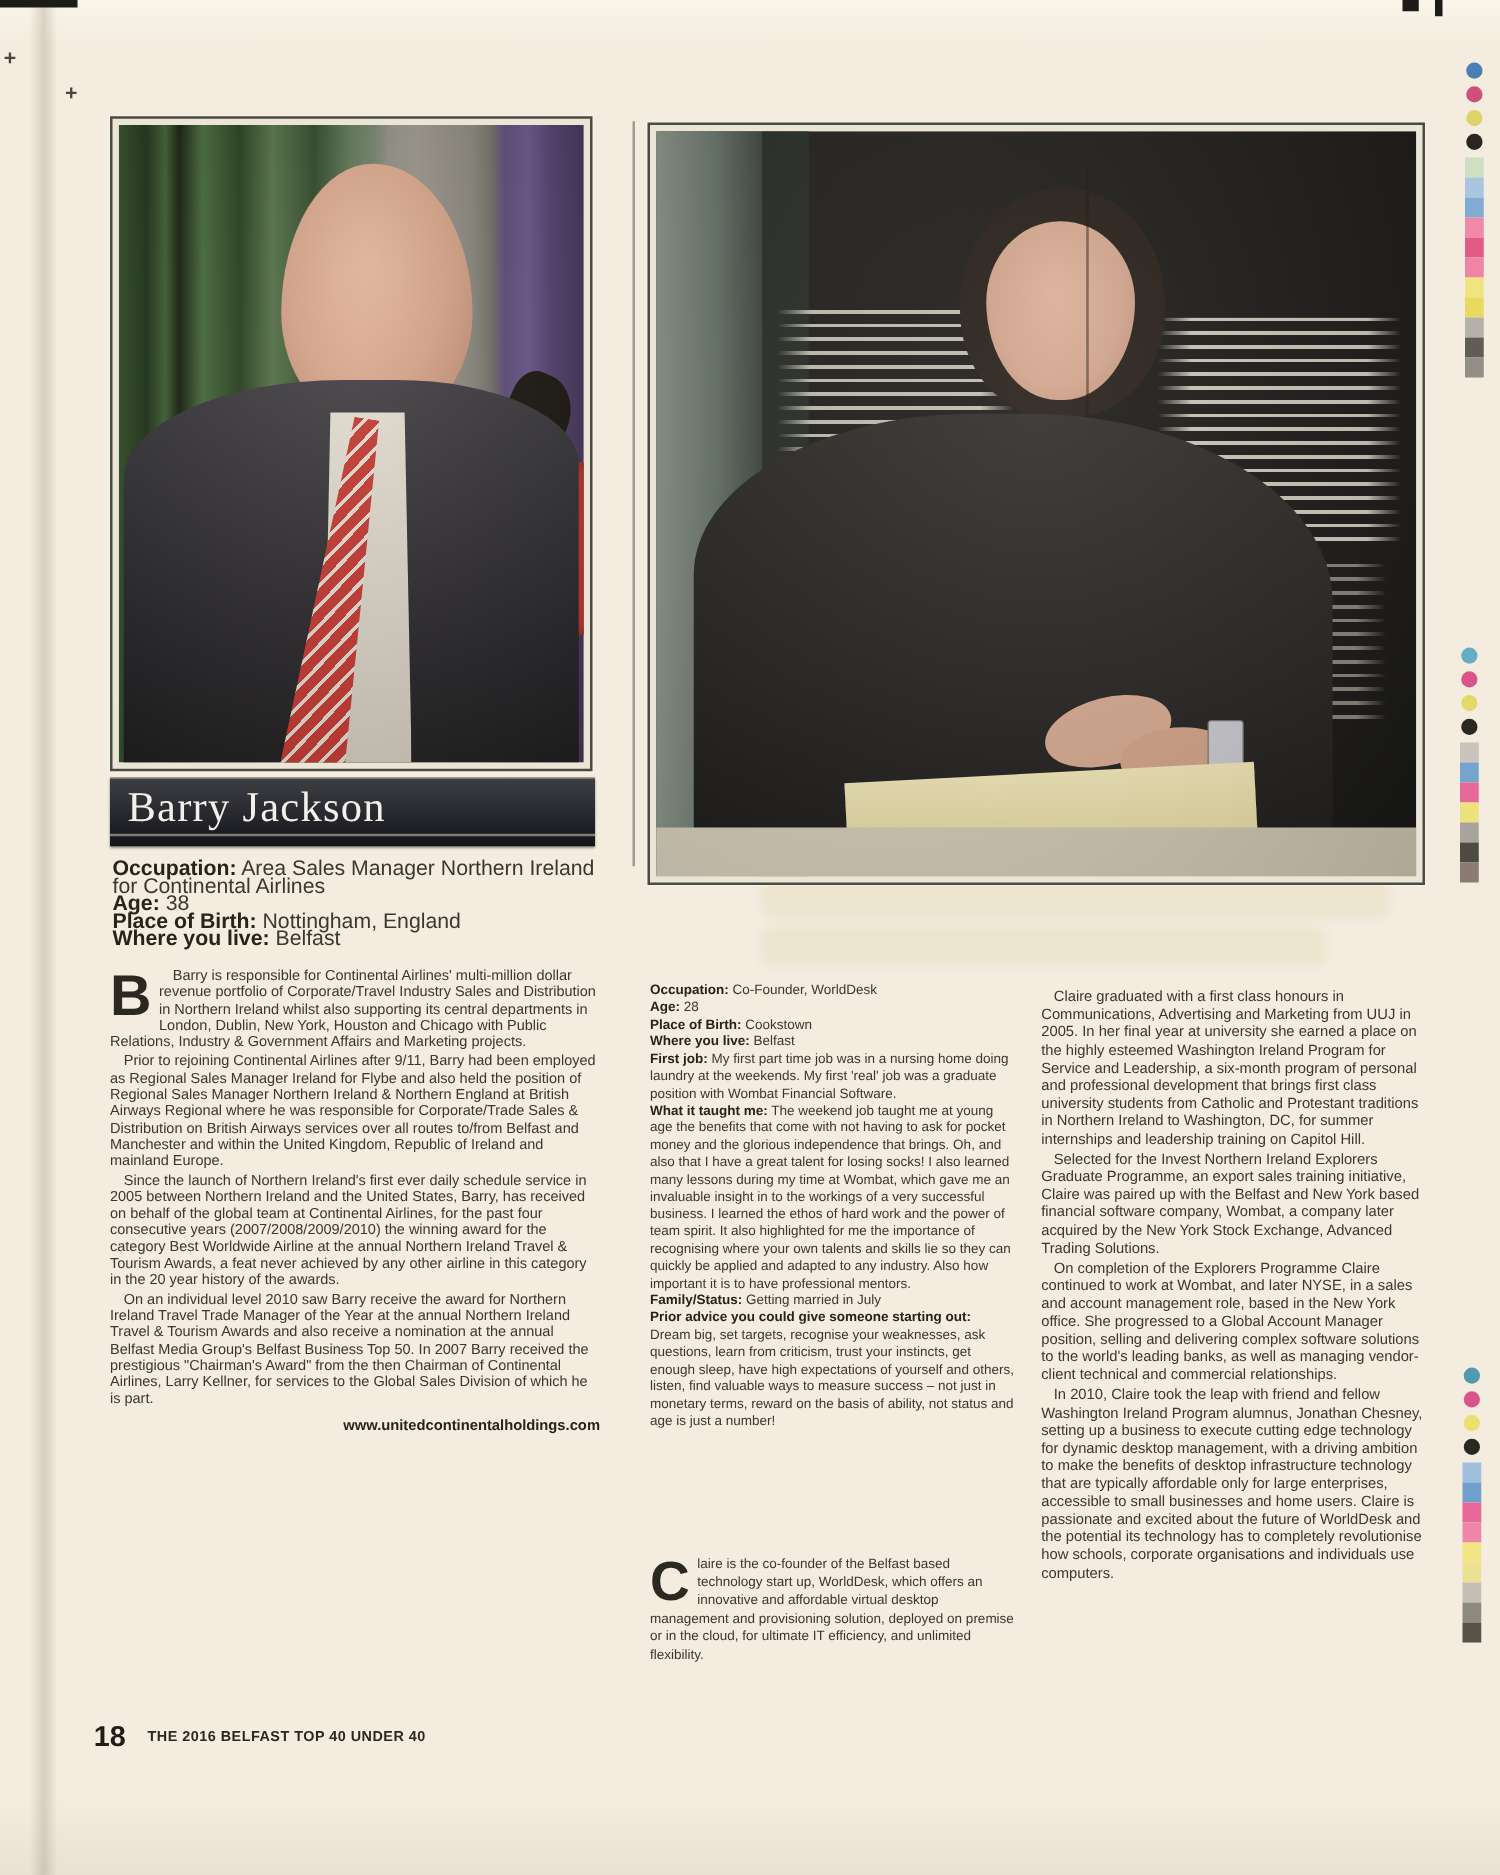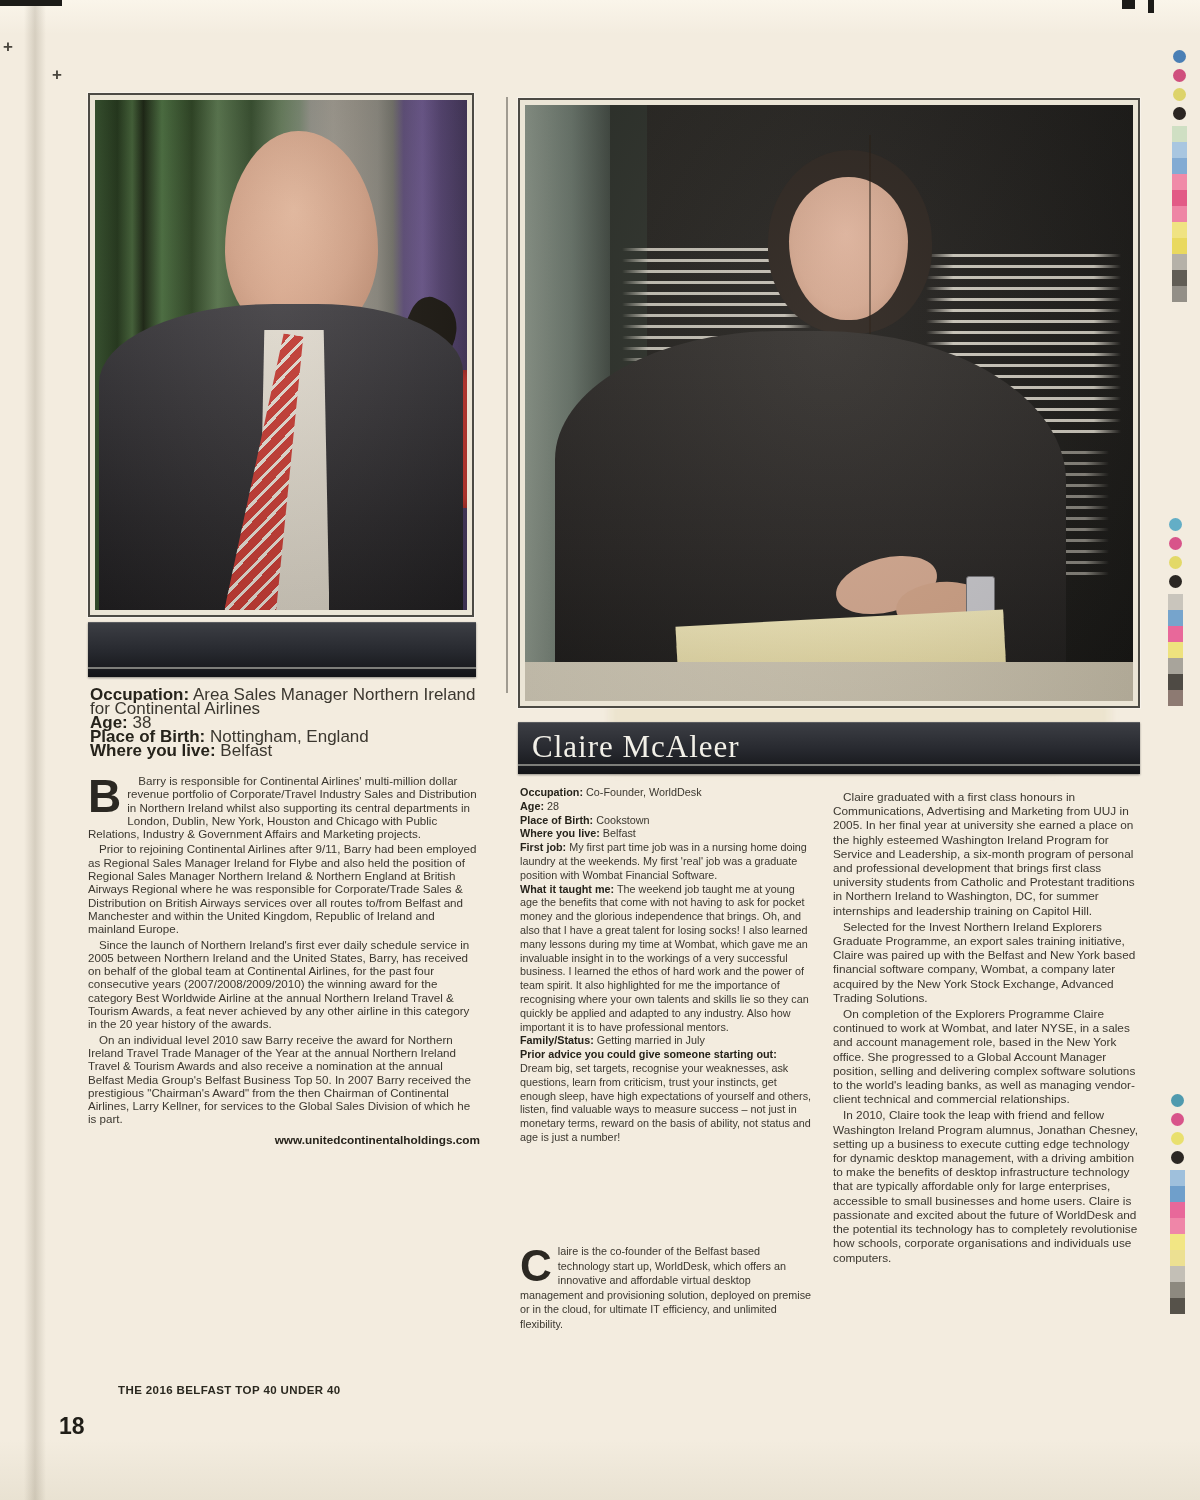--- a/index.html
+++ b/index.html
@@ -142,43 +142,40 @@
       <div class="layer c-hand1"></div>
       <div class="layer c-hand2"></div>
       <div class="layer c-watch"></div>
       <div class="layer c-notebook"></div>
       <div class="layer c-desk"></div>
       <div class="layer haze"></div>
     </div>
   </div>
 
   <div class="banner" style="left:88px;top:622px;width:388px;height:54px;">
+    <div class="bname" style="top:5px;font-size:34px;">Barry Jackson</div>
     <div class="rule"></div>
   </div>
 
   <div class="facts" style="left:90px;top:688px;width:390px;">
     <p><b>Occupation:</b><span> Area Sales Manager Northern Ireland for Continental Airlines</span></p>
     <p><b>Age:</b><span> 38</span></p>
     <p><b>Place of Birth:</b><span> Nottingham, England</span></p>
     <p><b>Where you live:</b><span> Belfast</span></p>
   </div>
 
   <div class="bio" style="left:88px;top:772px;width:392px;">
     <p><span class="dropcap">B</span></p>
     <p class="ind">Barry is responsible for Continental Airlines' multi-million dollar revenue portfolio of Corporate/Travel Industry Sales and Distribution in Northern Ireland whilst also supporting its central departments in London, Dublin, New York, Houston and Chicago with Public Relations, Industry &amp; Government Affairs and Marketing projects.</p>
     <p class="ind">Prior to rejoining Continental Airlines after 9/11, Barry had been employed as Regional Sales Manager Ireland for Flybe and also held the position of Regional Sales Manager Northern Ireland &amp; Northern England at British Airways Regional where he was responsible for Corporate/Trade Sales &amp; Distribution on British Airways services over all routes to/from Belfast and Manchester and within the United Kingdom, Republic of Ireland and mainland Europe.</p>
     <p class="ind">Since the launch of Northern Ireland's first ever daily schedule service in 2005 between Northern Ireland and the United States, Barry, has received on behalf of the global team at Continental Airlines, for the past four consecutive years (2007/2008/2009/2010) the winning award for the category Best Worldwide Airline at the annual Northern Ireland Travel &amp; Tourism Awards, a feat never achieved by any other airline in this category in the 20 year history of the awards.</p>
     <p class="ind">On an individual level 2010 saw Barry receive the award for Northern Ireland Travel Trade Manager of the Year at the annual Northern Ireland Travel &amp; Tourism Awards and also receive a nomination at the annual Belfast Media Group's Belfast Business Top 50. In 2007 Barry received the prestigious "Chairman's Award" from the then Chairman of Continental Airlines, Larry Kellner, for services to the Global Sales Division of which he is part.</p>
     <div class="website">www.unitedcontinentalholdings.com</div>
   </div>
 
-  <div class="banner" style="left:518px;top:722px;width:622px;height:51px;">
-    <div class="bname" style="top:6px;font-size:31px;">Claire McAleer</div>
-    <div class="rule"></div>
-  </div>
 
   <div class="qa" style="left:520px;top:786px;width:292px;">
     <p><b>Occupation:</b><span> Co-Founder, WorldDesk</span></p>
     <p><b>Age:</b><span> 28</span></p>
     <p><b>Place of Birth:</b><span> Cookstown</span></p>
     <p><b>Where you live:</b><span> Belfast</span></p>
     <p><b>First job:</b><span> My first part time job was in a nursing home doing laundry at the weekends. My first 'real' job was a graduate position with Wombat Financial Software.</span></p>
     <p><b>What it taught me:</b><span> The weekend job taught me at young age the benefits that come with not having to ask for pocket money and the glorious independence that brings. Oh, and also that I have a great talent for losing socks! I also learned many lessons during my time at Wombat, which gave me an invaluable insight in to the workings of a very successful business. I learned the ethos of hard work and the power of team spirit. It also highlighted for me the importance of recognising where your own talents and skills lie so they can quickly be applied and adapted to any industry. Also how important it is to have professional mentors.</span></p>
     <p><b>Family/Status:</b><span> Getting married in July</span></p>
     <p><b>Prior advice you could give someone starting out:</b><span> Dream big, set targets, recognise your weaknesses, ask questions, learn from criticism, trust your instincts, get enough sleep, have high expectations of yourself and others, listen, find valuable ways to measure success – not just in monetary terms, reward on the basis of ability, not status and age is just a number!</span></p>
@@ -188,21 +185,21 @@
     <p style="margin:0;"><span class="dropcap" style="font-size:44px;line-height:37px;">C</span><span>laire is the co-founder of the Belfast based technology start up, WorldDesk, which offers an innovative and affordable virtual desktop management and provisioning solution, deployed on premise or in the cloud, for ultimate IT efficiency, and unlimited flexibility.</span></p>
   </div>
 
   <div class="rcol" style="left:833px;top:788px;width:307px;">
     <p>Claire graduated with a first class honours in Communications, Advertising and Marketing from UUJ in 2005. In her final year at university she earned a place on the highly esteemed Washington Ireland Program for Service and Leadership, a six-month program of personal and professional development that brings first class university students from Catholic and Protestant traditions in Northern Ireland to Washington, DC, for summer internships and leadership training on Capitol Hill.</p>
     <p>Selected for the Invest Northern Ireland Explorers Graduate Programme, an export sales training initiative, Claire was paired up with the Belfast and New York based financial software company, Wombat, a company later acquired by the New York Stock Exchange, Advanced Trading Solutions.</p>
     <p>On completion of the Explorers Programme Claire continued to work at Wombat, and later NYSE, in a sales and account management role, based in the New York office. She progressed to a Global Account Manager position, selling and delivering complex software solutions to the world's leading banks, as well as managing vendor-client technical and commercial relationships.</p>
     <p>In 2010, Claire took the leap with friend and fellow Washington Ireland Program alumnus, Jonathan Chesney, setting up a business to execute cutting edge technology for dynamic desktop management, with a driving ambition to make the benefits of desktop infrastructure technology that are typically affordable only for large enterprises, accessible to small businesses and home users. Claire is passionate and excited about the future of WorldDesk and the potential its technology has to completely revolutionise how schools, corporate organisations and individuals use computers.</p>
   </div>
 
-  <div class="pageno" style="left:59px;top:1376px;margin-top:37px;">18</div>
+  <div class="pageno" style="left:75px;top:1376px;">18</div>
   <div class="foottitle" style="left:118px;top:1384px;">THE 2016 BELFAST TOP 40 UNDER 40</div>
 
   <div class="strip" style="left:1171px;top:44px;">
       <div class="cdot" style="background: rgb(74, 127, 181);"></div>
       <div class="cdot" style="background: rgb(207, 79, 125);"></div>
       <div class="cdot" style="background: rgb(221, 211, 106);"></div>
       <div class="cdot" style="background: rgb(43, 37, 34);"></div>
       <div class="cblock" style="background: rgb(207, 223, 195);"></div>
       <div class="cblock" style="background: rgb(168, 198, 224);"></div>
       <div class="cblock" style="background: rgb(130, 171, 211);"></div>

